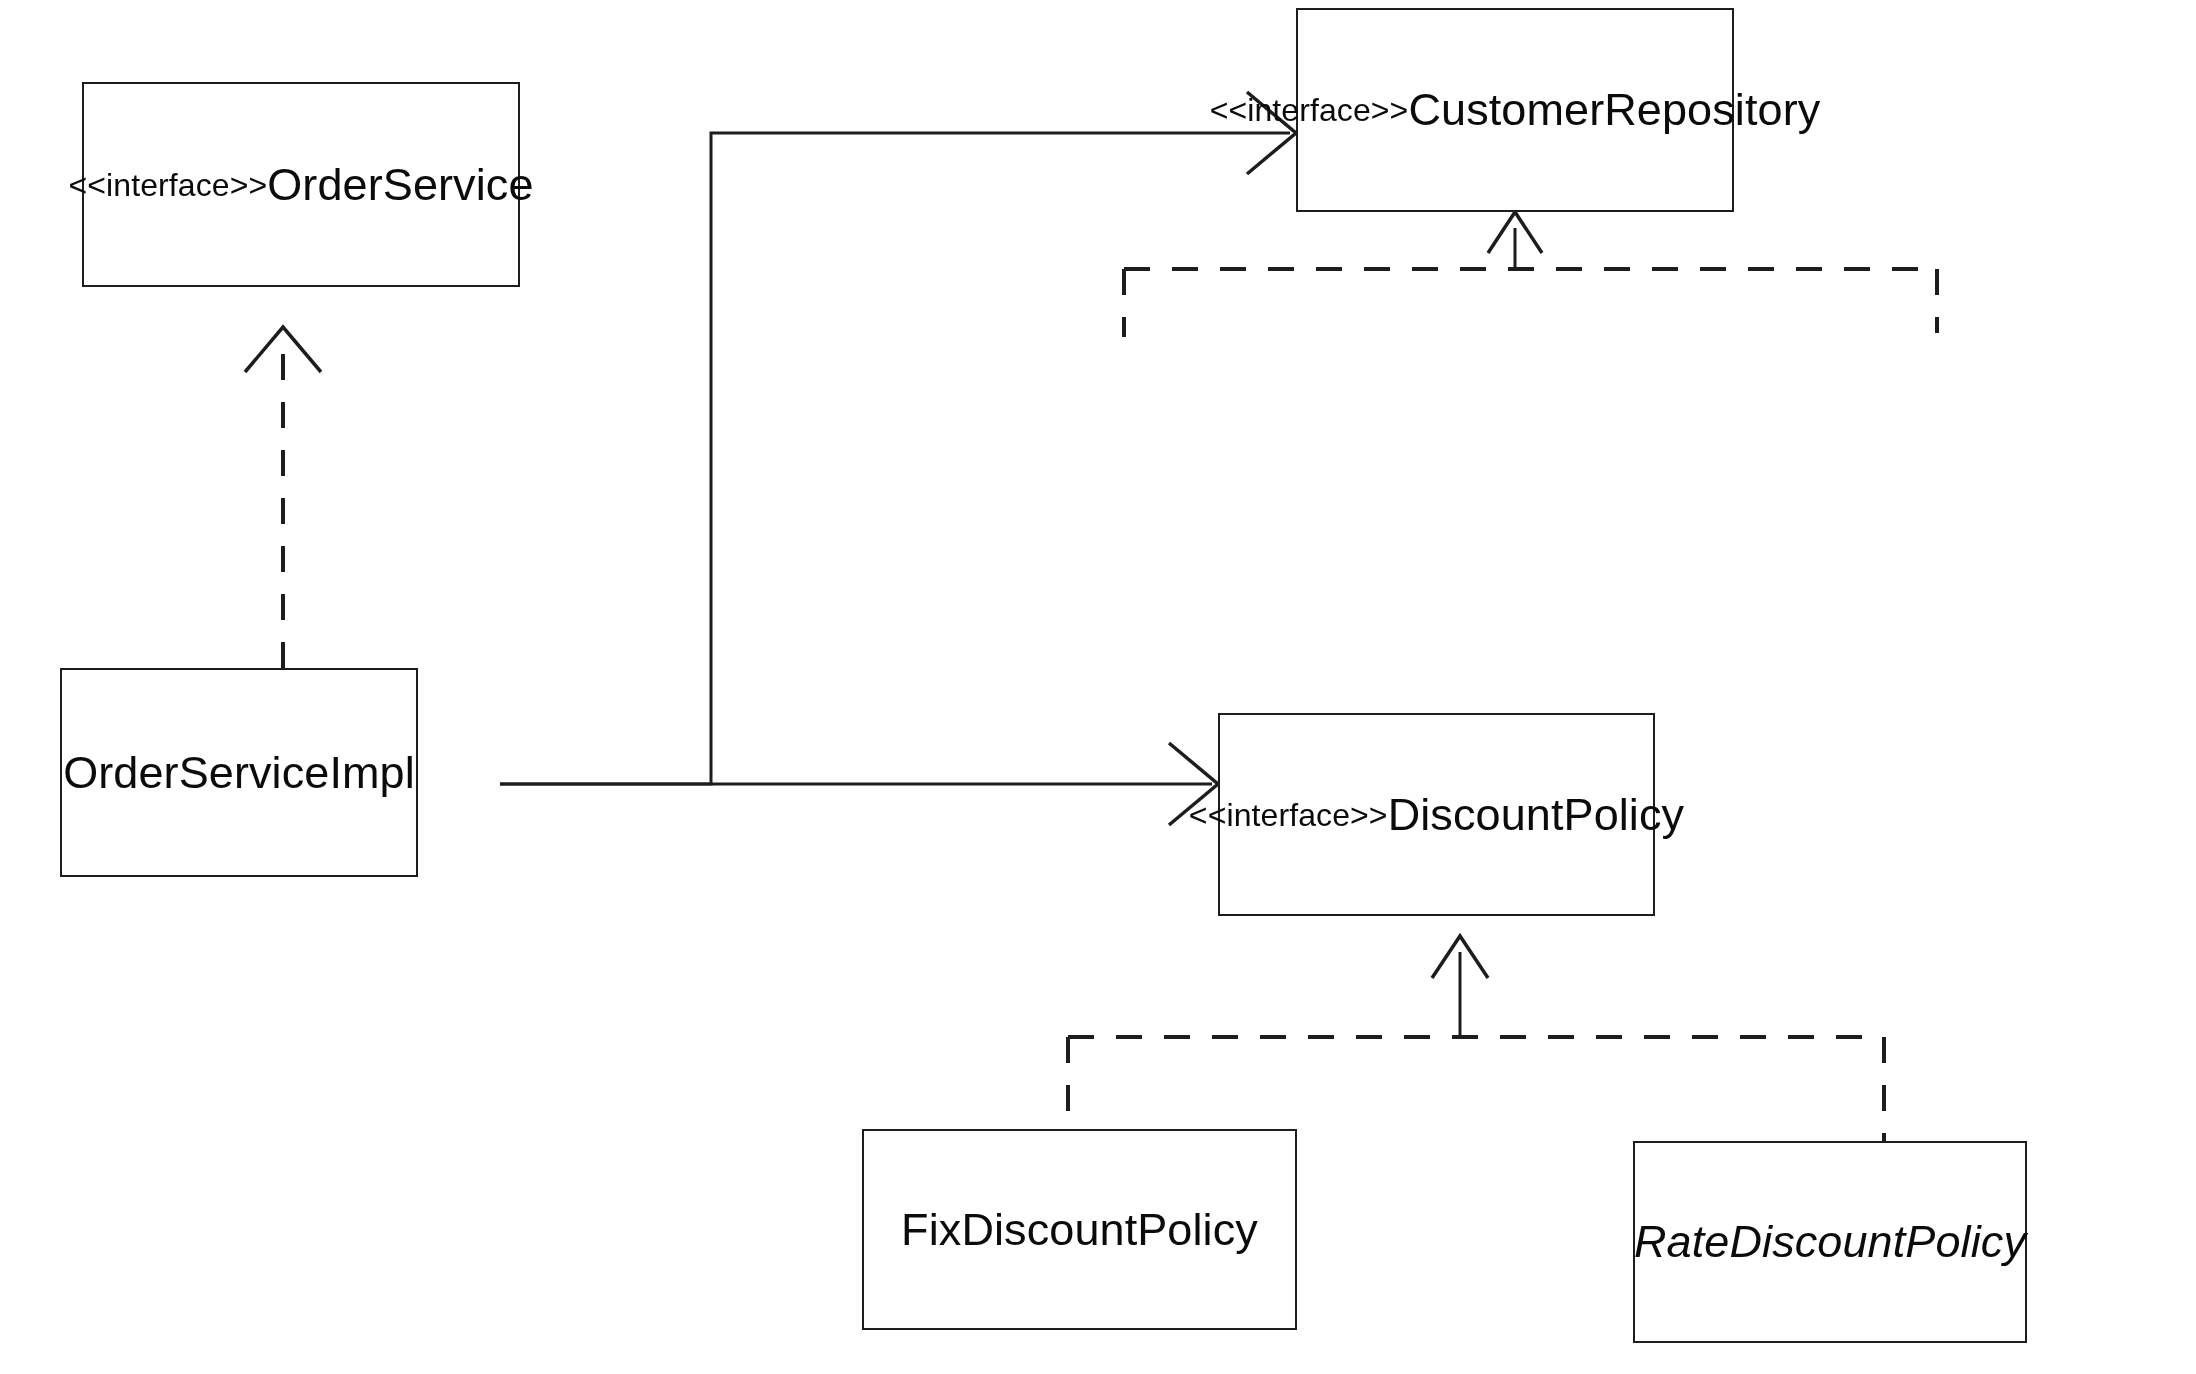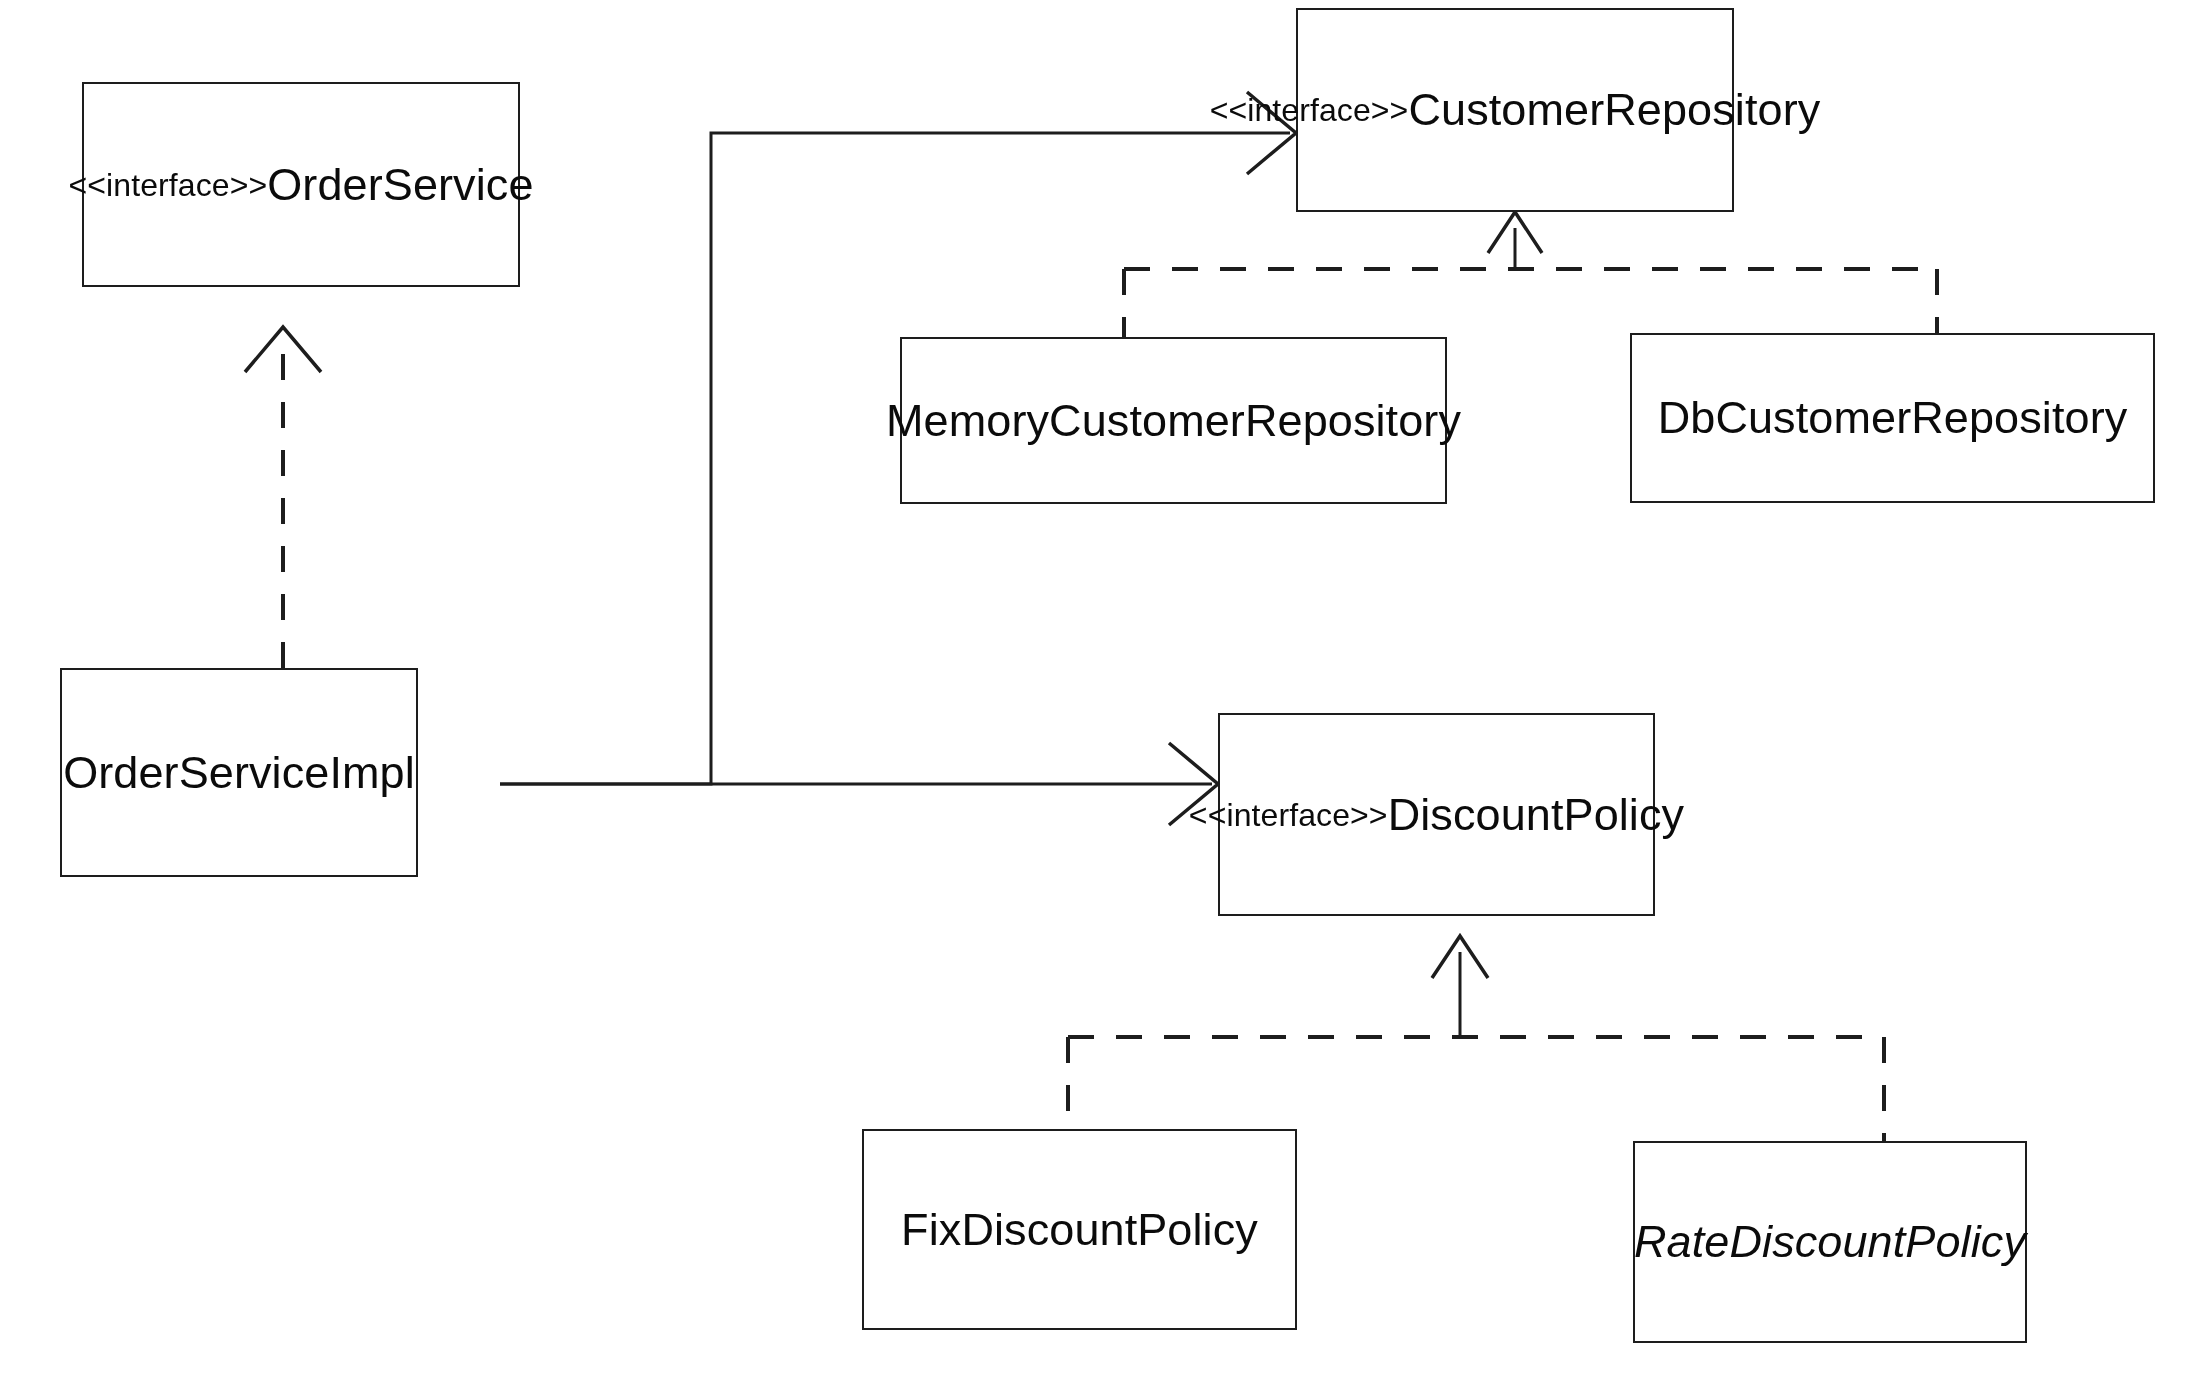--- a/index.html
+++ b/index.html
@@ -100,27 +100,21 @@
   <div class="uml-box" style="left:82px; top:82px; width:438px; height:205px;">
     <span class="stereotype">&lt;&lt;interface&gt;&gt;</span>
     <span class="cls-name">OrderService</span>
   </div>
 
   <div class="uml-box" style="left:1296px; top:8px; width:438px; height:204px;">
     <span class="stereotype">&lt;&lt;interface&gt;&gt;</span>
     <span class="cls-name">CustomerRepository</span>
   </div>
 
-  <div class="uml-box" style="left:900px; top:337px; width:547px; height:167px;">
-    <span class="cls-name">MemoryCustomerRepository</span>
-  </div>
 
-  <div class="uml-box" style="left:1630px; top:333px; width:525px; height:170px;">
-    <span class="cls-name">DbCustomerRepository</span>
-  </div>
 
   <div class="uml-box" style="left:60px; top:668px; width:358px; height:209px;">
     <span class="cls-name">OrderServiceImpl</span>
   </div>
 
   <div class="uml-box" style="left:1218px; top:713px; width:437px; height:203px;">
     <span class="stereotype">&lt;&lt;interface&gt;&gt;</span>
     <span class="cls-name">DiscountPolicy</span>
   </div>
 

